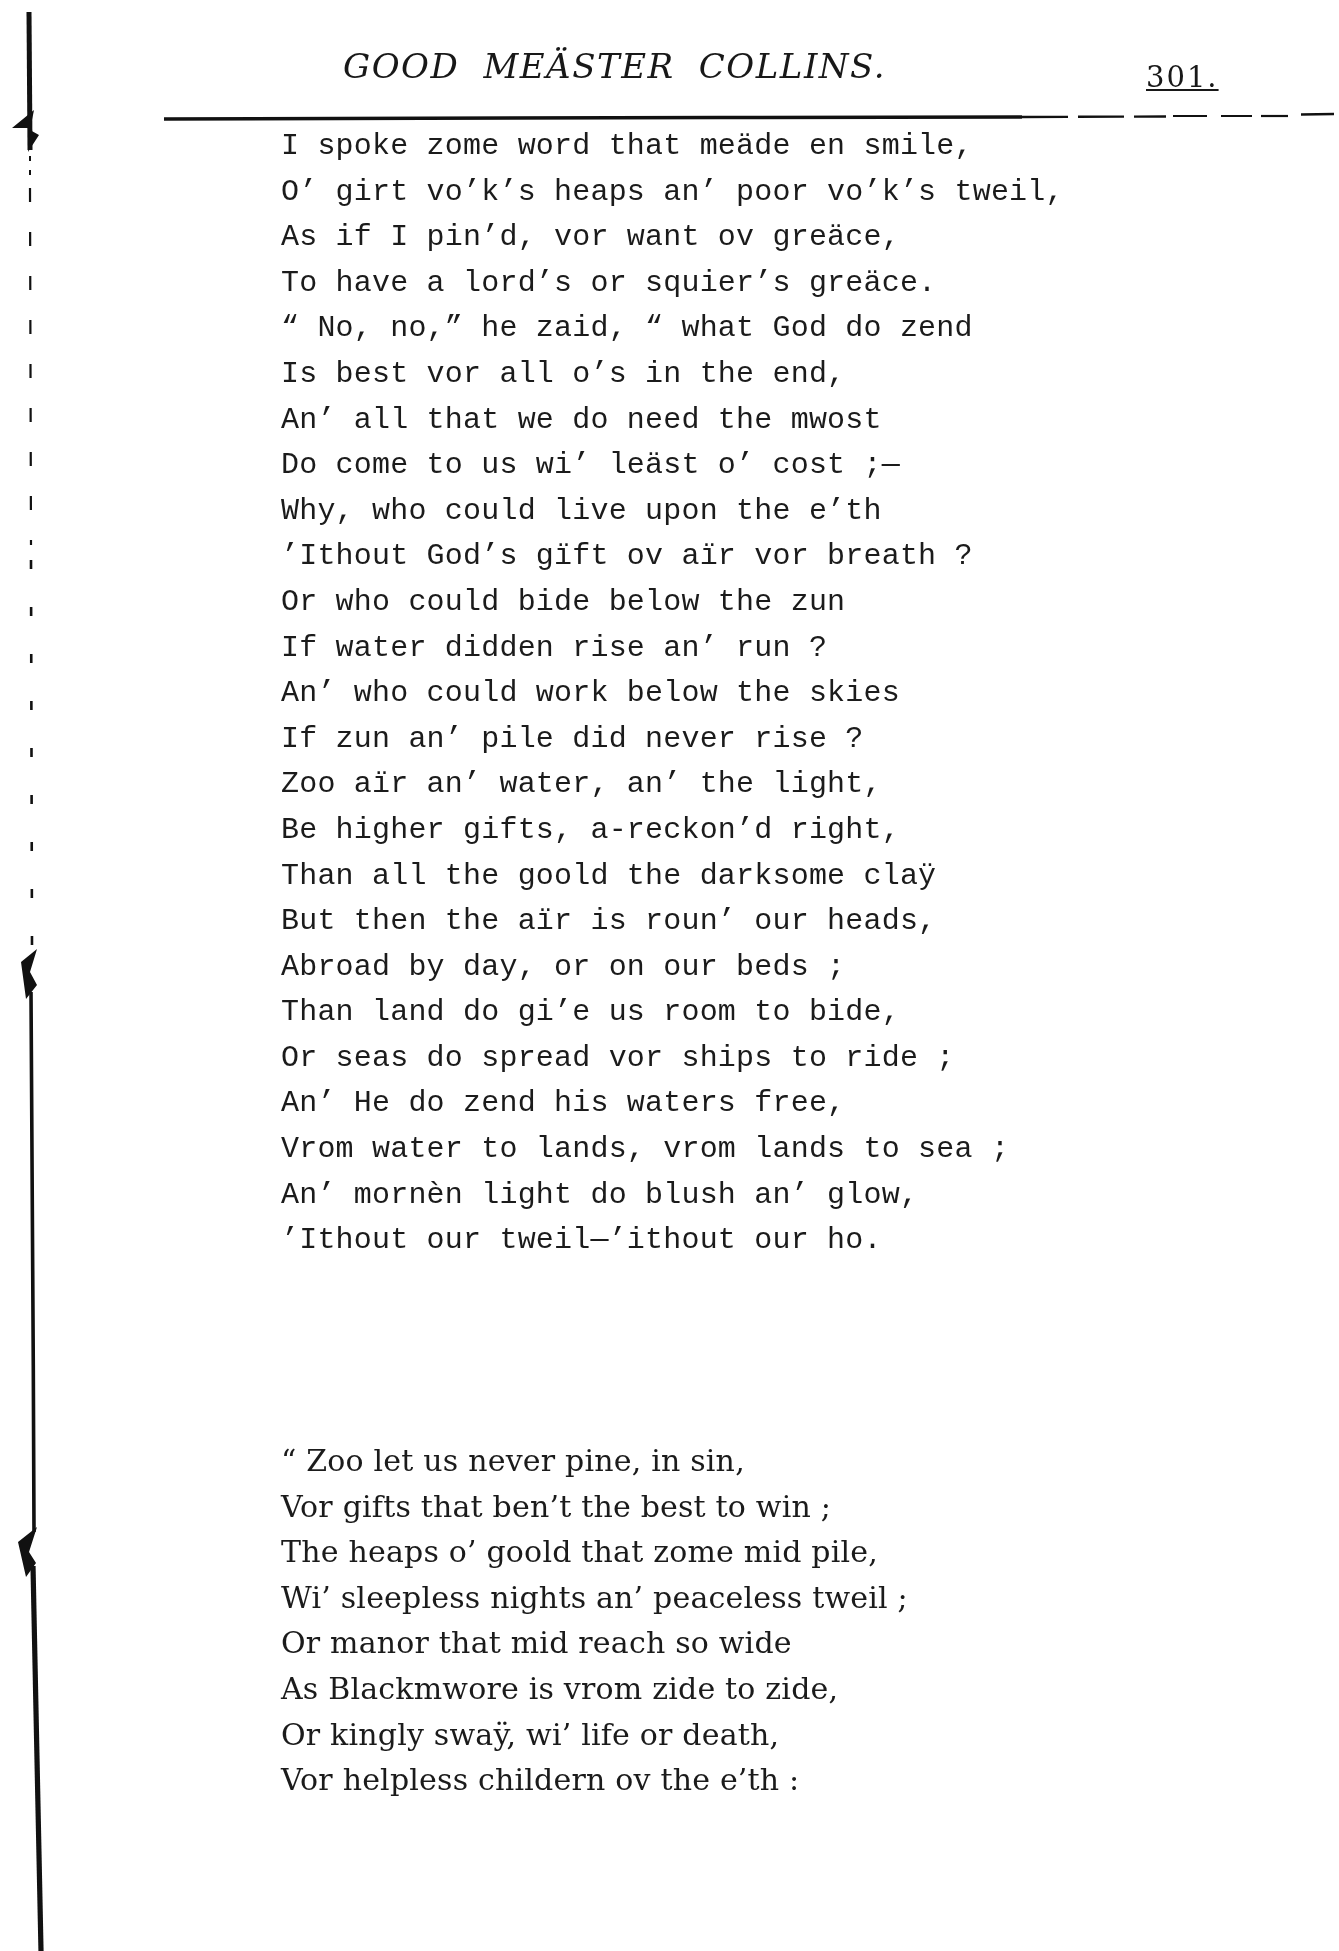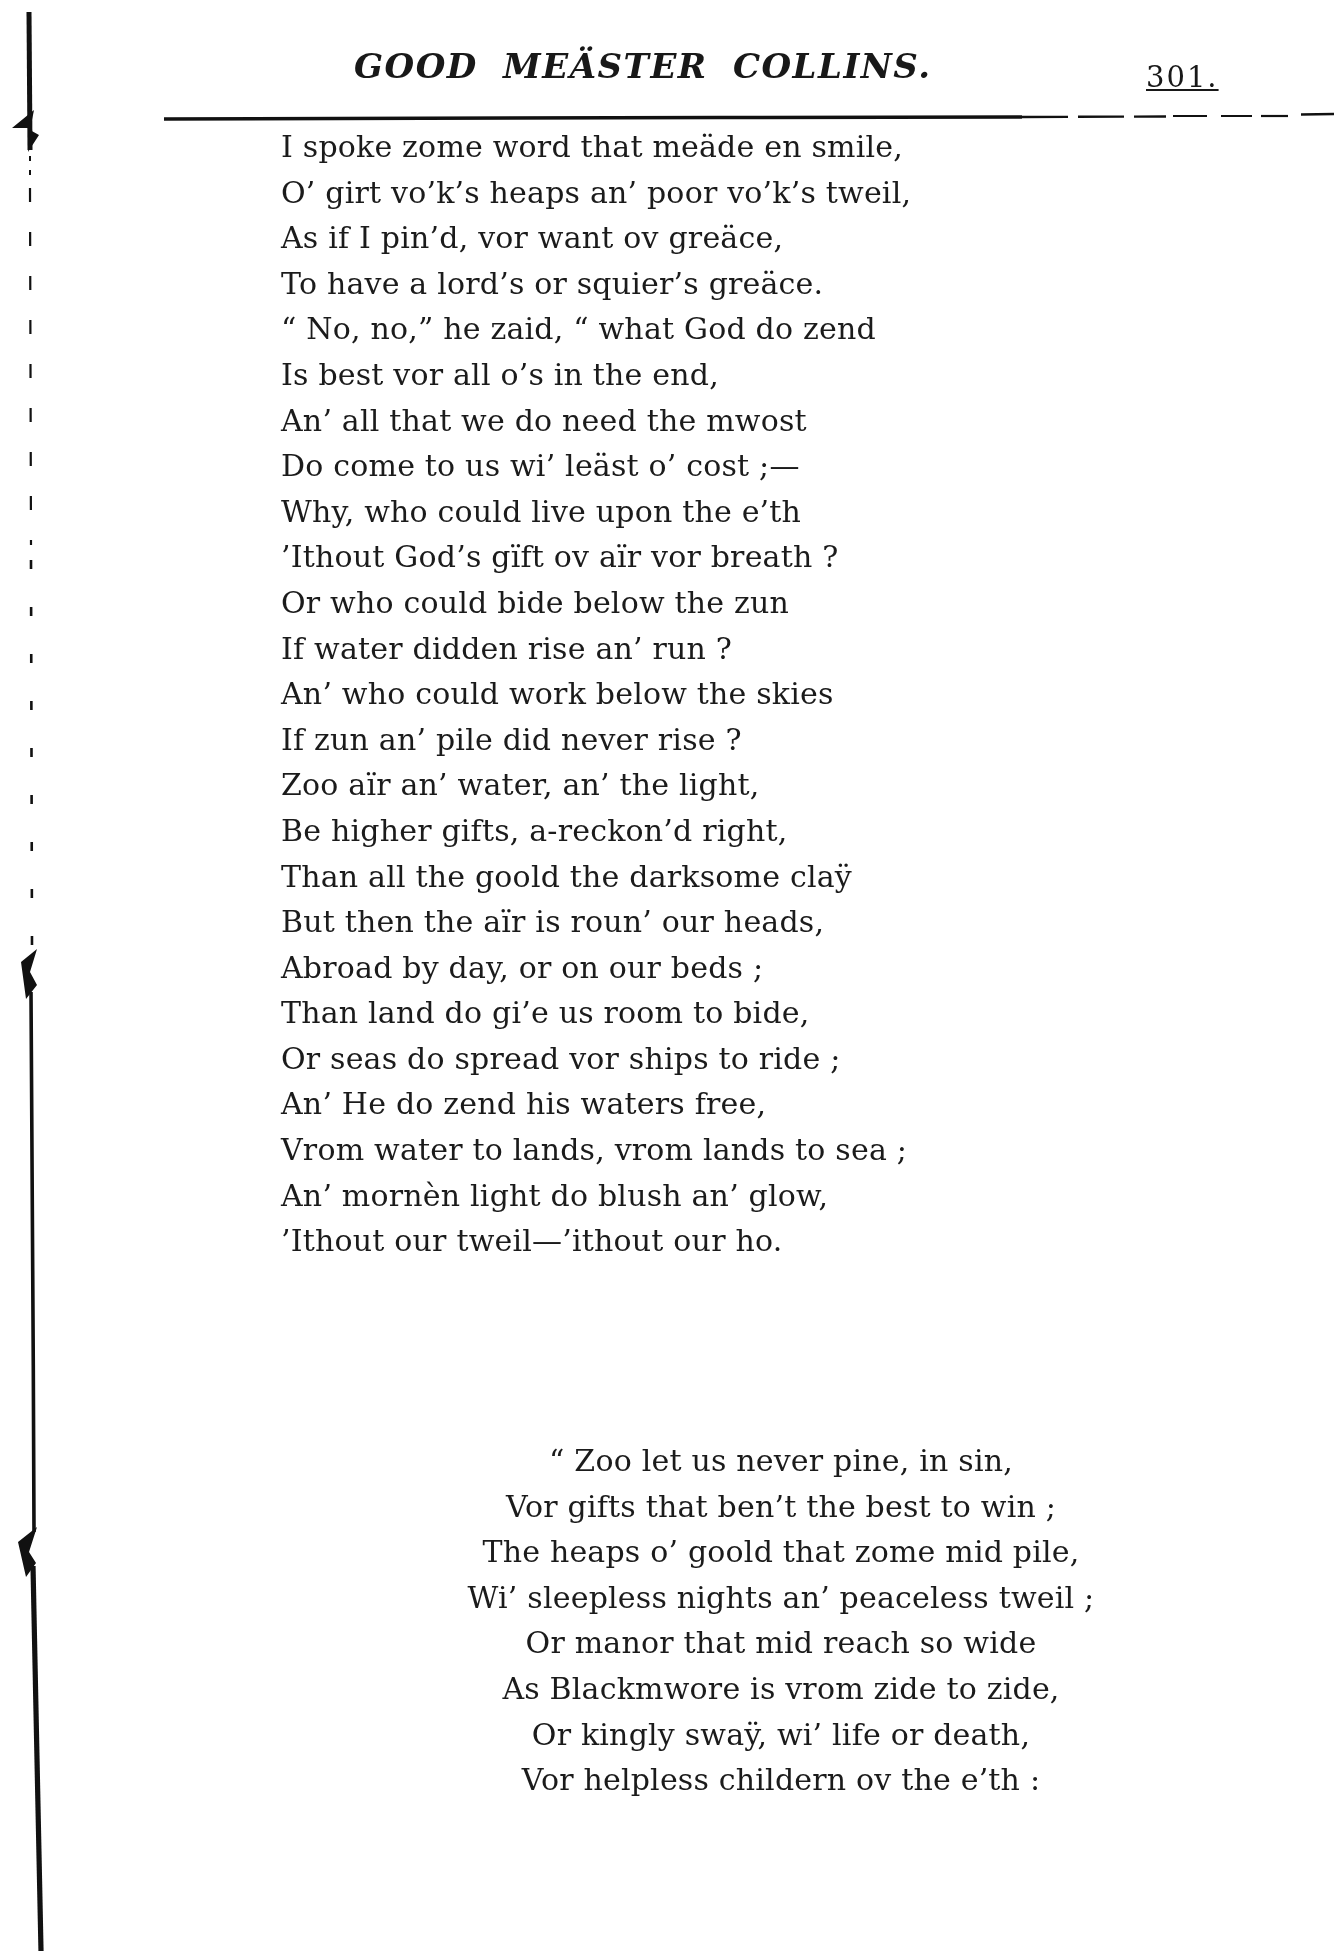--- a/index.html
+++ b/index.html
@@ -22,47 +22,46 @@
   .edge-artifact {
     position: absolute;
     left: 0;
     top: 0;
   }
   .running-head {
     position: absolute;
     left: 343px;
     top: 46px;
     font-style: italic;
-    font-weight: 700;
+    font-weight: 400;
     font-size: 34px;
     letter-spacing: 1.5px;
     word-spacing: 12px;
     white-space: nowrap;
-    margin-left: 11px;
   }
   .page-number {
     position: absolute;
     left: 1146px;
     top: 60px;
     font-size: 29px;
     letter-spacing: 2px;
     text-decoration: underline;
   }
   .header-rule {
     position: absolute;
     left: 160px;
     top: 110px;
   }
   .stanza {
     position: absolute;
     left: 281px;
     width: 1000px;
   }
-  .stanza-1 { top: 124px; }
-  .stanza-2 { top: 1438px; text-align: center; }
+  .stanza-1 { top: 124px; font-family: Liberation Mono, monospace; }
+  .stanza-2 { top: 1438px; }
   .poem-line {
     font-size: 30px;
     line-height: 45.6px;
     letter-spacing: 0.2px;
     white-space: pre;
     color: #1b1b1b;
   }
 </style>
 </head>
 <body>

